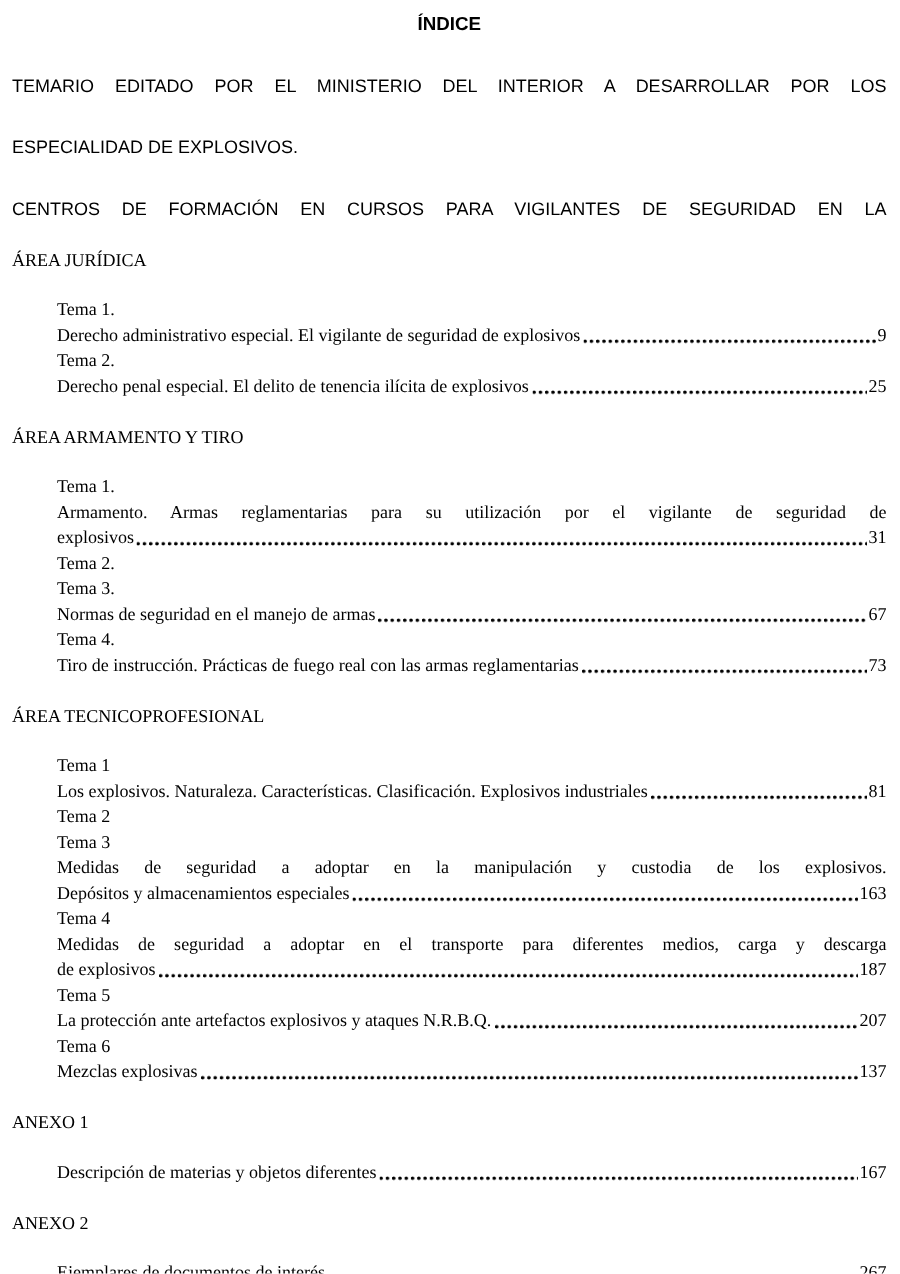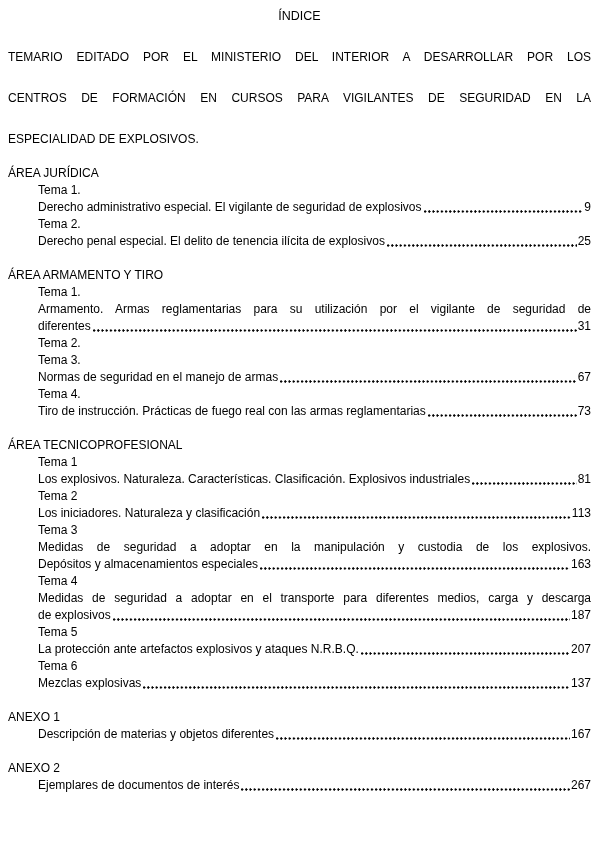--- a/index.html
+++ b/index.html
@@ -9,32 +9,32 @@
     height: 849px;
     overflow: hidden;
     font-family: "Liberation Sans", sans-serif;
     font-size: 12px;
     line-height: 17px;
     color: #000;
     padding: 8px 9px 0 8px;
   }
   .doc-title {
     font-size: 12.5px;
-    font-weight: normal;
+    font-weight: bold;
     text-align: center;
     margin-bottom: 7px;
   }
   .intro-line { text-align: left; margin-top: 24px; }
   .justify-line {
     text-align: justify;
     text-align-last: justify;
   }
-  .toc-section { margin-top: 17px; }
+  .toc-section { margin-top: 17px; font-family: Liberation Serif, serif; }
   .area-heading { font-weight: normal; }
-  .entries { padding-left: 30px; }
+  .entries { padding-left: 30px; margin-top: 16px; }
   .tema-line { }
   .entry-fullline {
     text-align: justify;
     text-align-last: justify;
   }
   .entry-lastline {
     display: flex;
     align-items: flex-start;
     width: 100%;
   }
@@ -58,22 +58,22 @@
   }
 </style>
 </head>
 <body>
 
 <div class="page">
   <h1 class="doc-title">ÍNDICE</h1>
 
   <div class="intro">
     <div class="intro-line justify-line">TEMARIO EDITADO POR EL MINISTERIO DEL INTERIOR A DESARROLLAR POR LOS</div>
+    <div class="intro-line">ESPECIALIDAD DE EXPLOSIVOS.</div>
     <div class="intro-line justify-line">CENTROS DE FORMACIÓN EN CURSOS PARA VIGILANTES DE SEGURIDAD EN LA</div>
-    <div class="intro-line">ESPECIALIDAD DE EXPLOSIVOS.</div>
   </div>
 
   <div id="toc-sections">
       <section class="toc-section">
         <div class="area-heading">ÁREA JURÍDICA</div>
         <div class="entries">
           <div class="tema-line">Tema 1.</div>
           <div class="entry-lastline">
             <span class="entry-text">Derecho administrativo especial. El vigilante de seguridad de explosivos</span>
             <span class="dot-leader"></span>
@@ -86,21 +86,21 @@
             <span class="entry-page">25</span>
           </div>
         </div>
       </section>
       <section class="toc-section">
         <div class="area-heading">ÁREA ARMAMENTO Y TIRO</div>
         <div class="entries">
           <div class="tema-line">Tema 1.</div>
           <div class="entry-fullline">Armamento. Armas reglamentarias para su utilización por el vigilante de seguridad de</div>
           <div class="entry-lastline">
-            <span class="entry-text">diferentes</span>
+            <span class="entry-text">explosivos</span>
             <span class="dot-leader"></span>
             <span class="entry-page">31</span>
           </div>
           <div class="tema-line">Tema 2.</div>
           <div class="tema-line">Tema 3.</div>
           <div class="entry-lastline">
             <span class="entry-text">Normas de seguridad en el manejo de armas</span>
             <span class="dot-leader"></span>
             <span class="entry-page">67</span>
           </div>
@@ -115,25 +115,20 @@
       <section class="toc-section">
         <div class="area-heading">ÁREA TECNICOPROFESIONAL</div>
         <div class="entries">
           <div class="tema-line">Tema 1</div>
           <div class="entry-lastline">
             <span class="entry-text">Los explosivos. Naturaleza. Características. Clasificación. Explosivos industriales</span>
             <span class="dot-leader"></span>
             <span class="entry-page">81</span>
           </div>
           <div class="tema-line">Tema 2</div>
-          <div class="entry-lastline">
-            <span class="entry-text">Los iniciadores. Naturaleza y clasificación</span>
-            <span class="dot-leader"></span>
-            <span class="entry-page">113</span>
-          </div>
           <div class="tema-line">Tema 3</div>
           <div class="entry-fullline">Medidas de seguridad a adoptar en la manipulación y custodia de los explosivos.</div>
           <div class="entry-lastline">
             <span class="entry-text">Depósitos y almacenamientos especiales</span>
             <span class="dot-leader"></span>
             <span class="entry-page">163</span>
           </div>
           <div class="tema-line">Tema 4</div>
           <div class="entry-fullline">Medidas de seguridad a adoptar en el transporte para diferentes medios, carga y descarga</div>
           <div class="entry-lastline">

